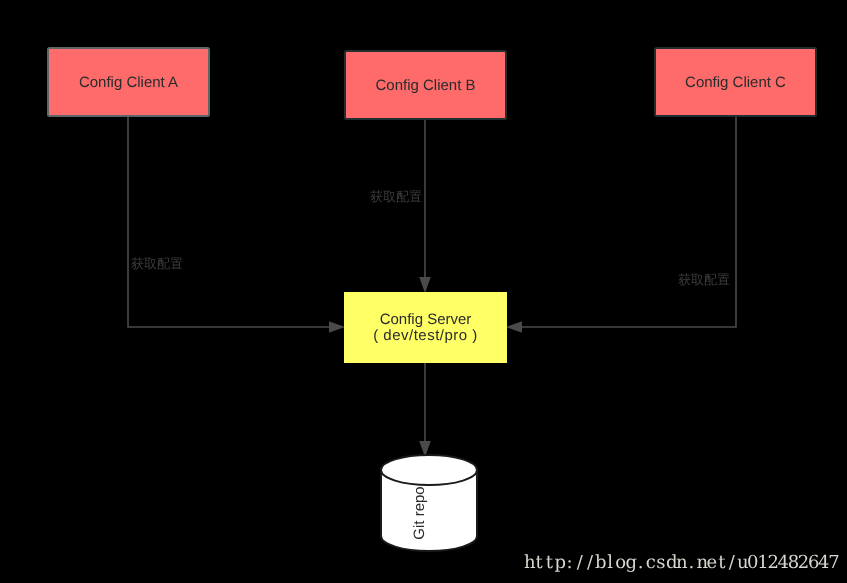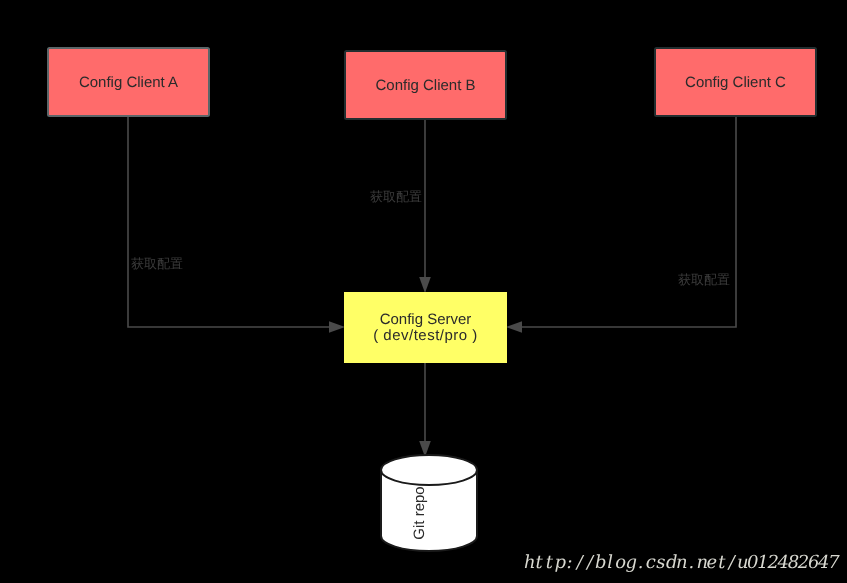--- a/index.html
+++ b/index.html
@@ -4,21 +4,21 @@
 <title>Config Diagram</title>
 <style>
   html,body{margin:0;padding:0;background:#000;width:847px;height:583px;overflow:hidden;
             -webkit-font-smoothing:antialiased;text-rendering:geometricPrecision;}
   #stage{position:relative;width:847px;height:583px;background:#000;
          font-family:"Liberation Sans",sans-serif;}
   svg#gfx{position:absolute;left:0;top:0;width:847px;height:583px;display:block;}
   .node-label{font-family:"Liberation Sans",sans-serif;font-size:15px;fill:#2b2b2b;}
   .edge-label{font-family:"Liberation Sans",sans-serif;font-size:13px;fill:#3c3c3c;}
   .wm{position:absolute;white-space:nowrap;color:#d8d8d0;
-      font-family:"DejaVu Serif",serif;font-size:18px;font-style:italic;}
+      font-family:"DejaVu Serif",serif;font-size:18px;}
   .wm span{display:inline-block;width:10.15px;text-align:center;}
 </style>
 </head>
 <body>
 
 <div id="stage">
   <svg id="gfx" viewBox="0 0 847 583" xmlns="http://www.w3.org/2000/svg">
 
     <g id="edges-group">
         <g>

